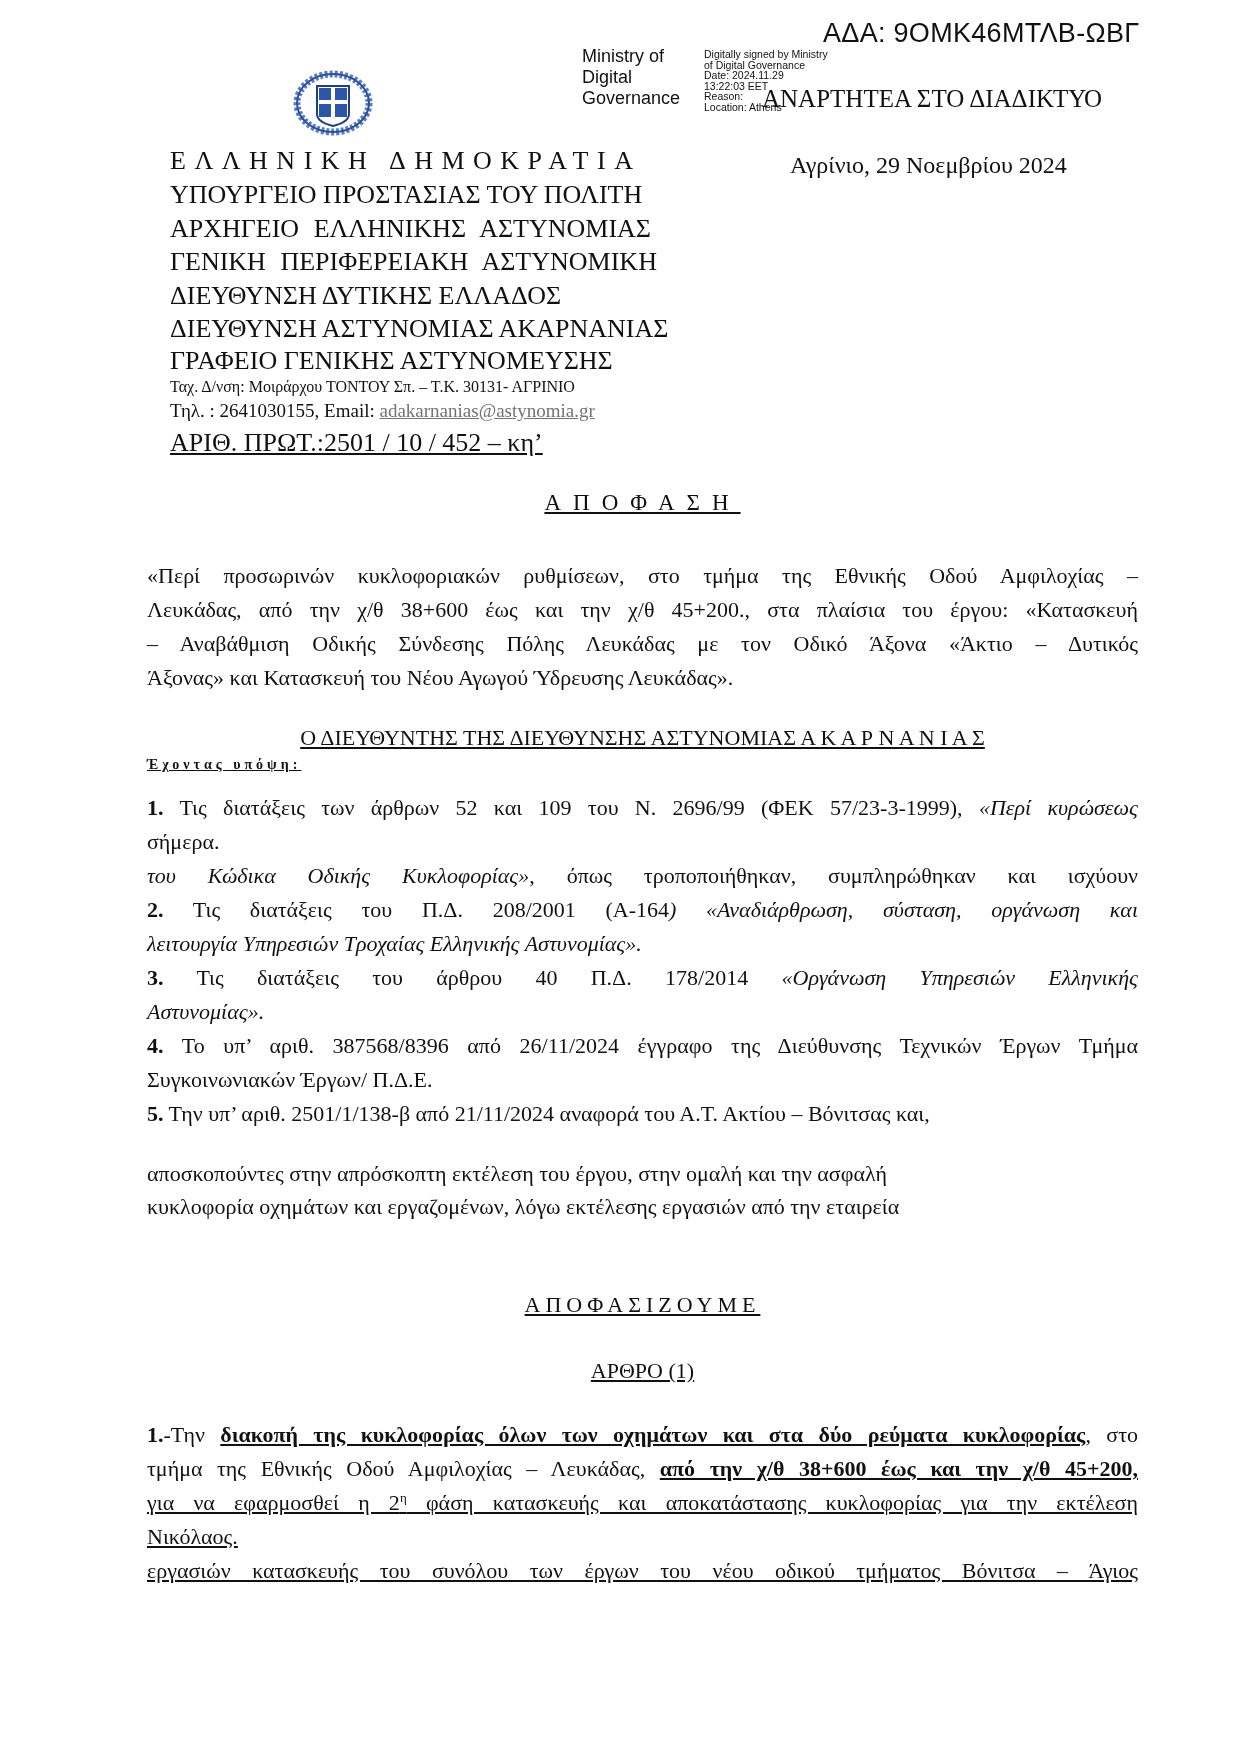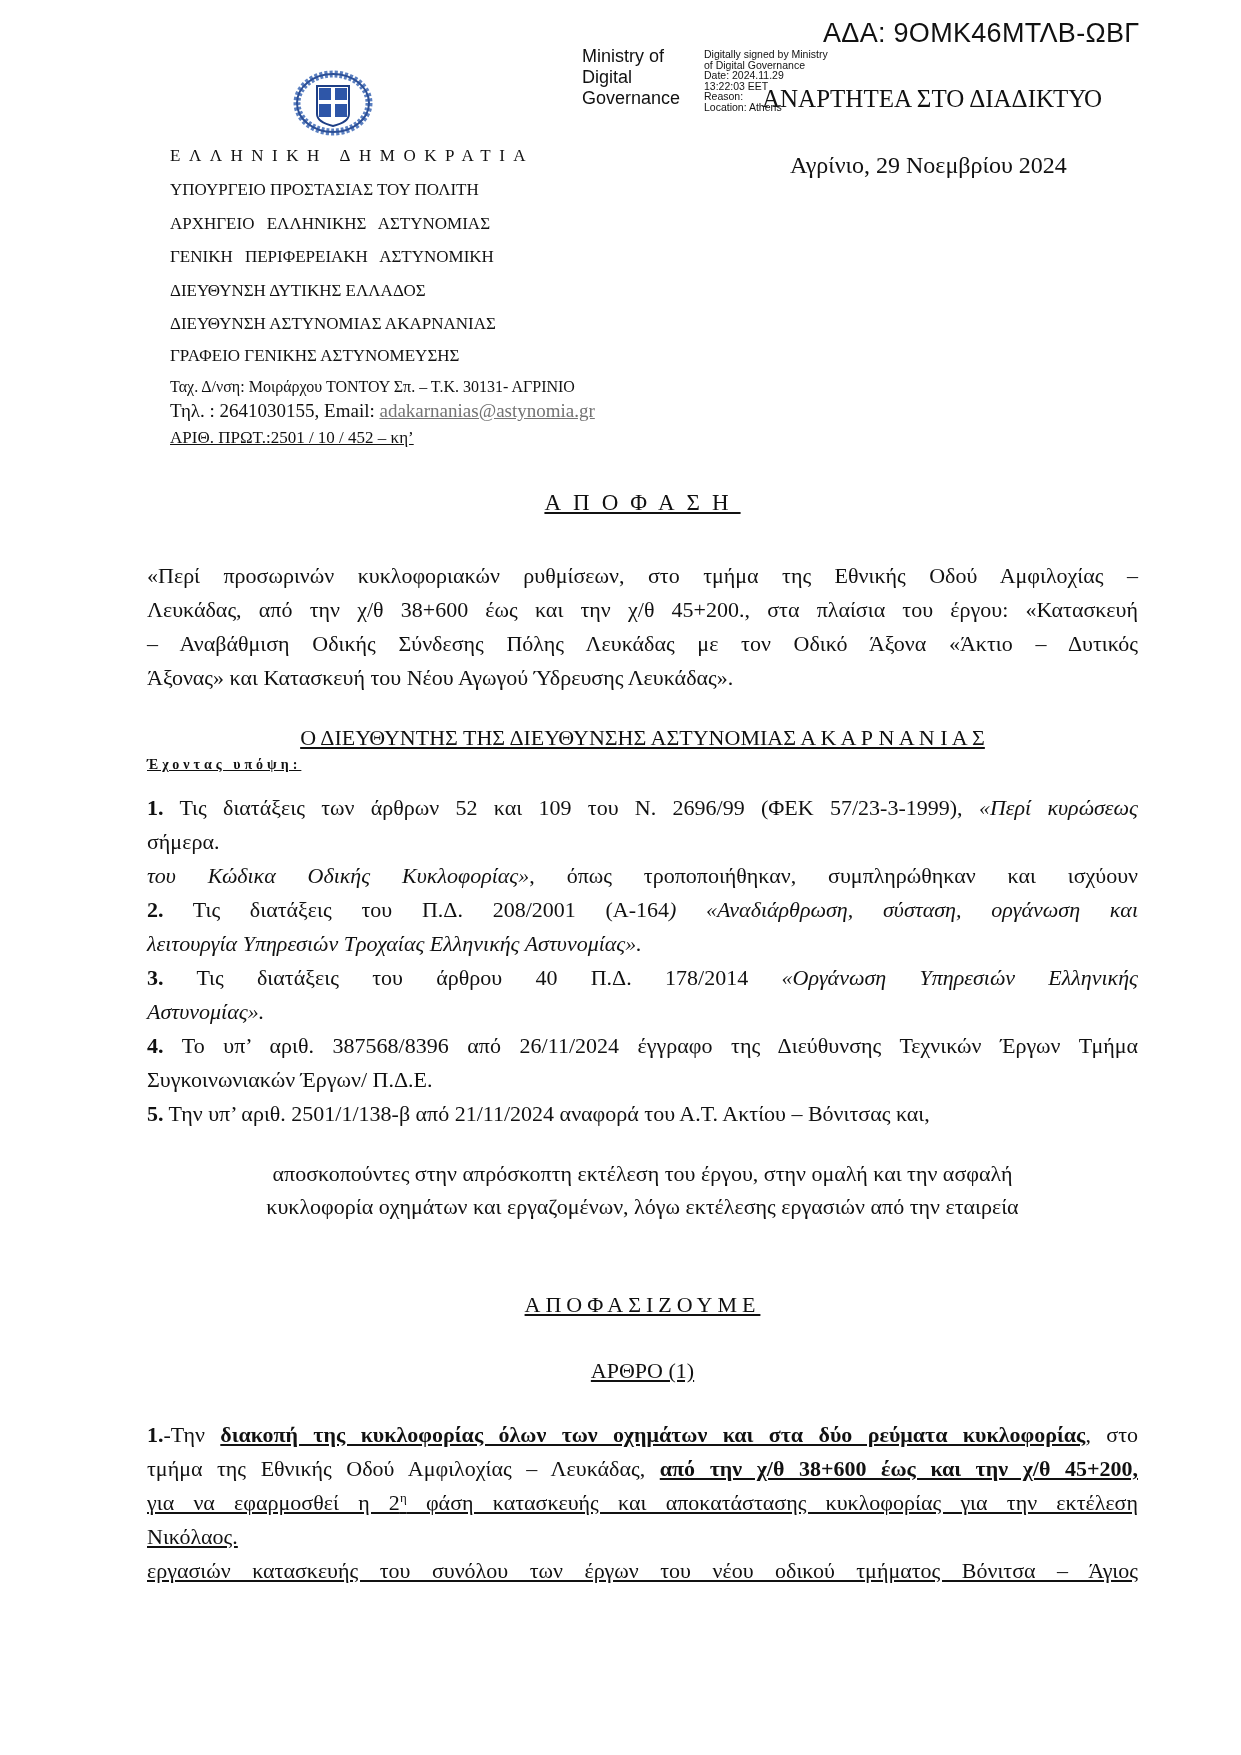--- a/index.html
+++ b/index.html
@@ -5,37 +5,37 @@
   html, body { margin:0; padding:0; background:#ffffff; }
   body { width:1241px; height:1755px; position:relative; overflow:hidden; color:#111; font-family:"Liberation Serif","DejaVu Serif",serif; }
   .abs { position:absolute; white-space:nowrap; }
   .sans { font-family:"Liberation Sans","DejaVu Sans",sans-serif; }
   .ada { left:823px; top:18px; font-size:27px; letter-spacing:0.3px; }
   .ministry { left:582px; top:46px; font-size:18px; line-height:21px; white-space:normal; width:120px; }
   .sig { left:704px; top:49px; font-size:10.5px; line-height:10.5px; white-space:normal; width:150px; }
   .anartitea { left:762px; top:85px; font-size:25px; font-family:"Liberation Serif",serif; }
   .date { left:790px; top:152px; font-size:24px;text-align:center; }
   .emblem { left:292px; top:70px; width:82px; height:66px; }
-  .hdr { left:170px; font-size:17px; }
+  .hdr { left:170px; font-size:26px; }
   .hdr.sp { letter-spacing:8.5px; }
   .hdr.wide { word-spacing:8px; }
   .hdr.b { font-weight:normal; }
   .hdr.small { font-size:16px; }
   .hdr.med { font-size:19px; }
   .email { color:#737373; text-decoration:underline; }
   .u { text-decoration:underline; }
   .center { left:147px; width:991px; text-align:center; }
   .title { font-size:23px; letter-spacing:12px; }
   .para { position:absolute; left:147px; width:991px; font-size:22px; line-height:34px; text-align:justify; }
   .para .line { display:block; text-align:justify; text-align-last:justify; height:34px; white-space:nowrap; }
   .para .last { text-align-last:left; }
   .bold { font-weight:bold; }
   .it { font-style:italic; }
   .spaced { letter-spacing:4px; }
-  .centerlines { position:absolute; left:147px; width:991px; font-size:22px; line-height:33px; text-align:center; }
+  .centerlines { position:absolute; left:147px; width:991px; font-size:22px; line-height:33px; text-align:left; }
   sup { font-size:13px; vertical-align:8px; line-height:0; }
 </style>
 </head>
 <body>
 
 <div class="abs sans ada">ΑΔΑ: 9ΟΜΚ46ΜΤΛΒ-ΩΒΓ</div>
 
 <div class="abs sans ministry">Ministry of Digital Governance</div>
 <div class="abs sans sig">
   <div>Digitally signed by Ministry</div>

